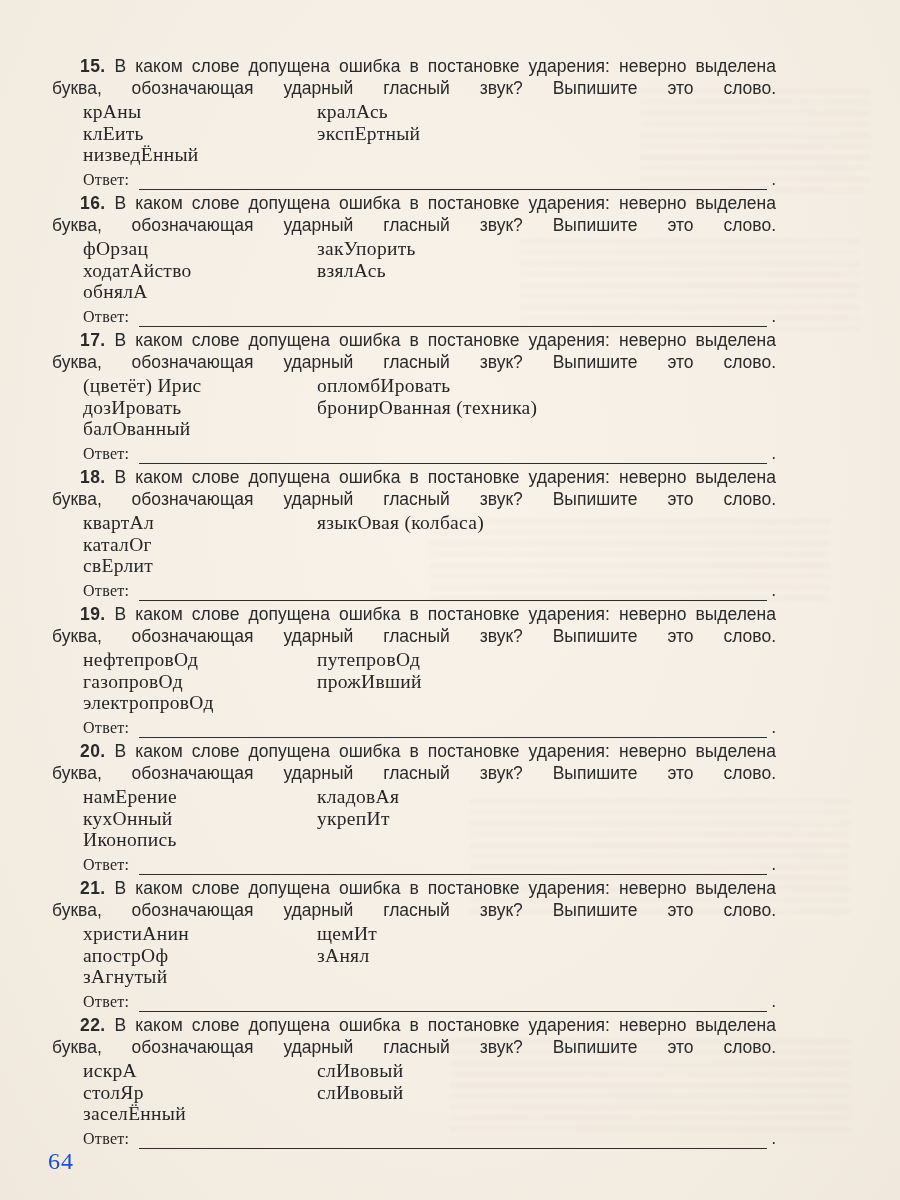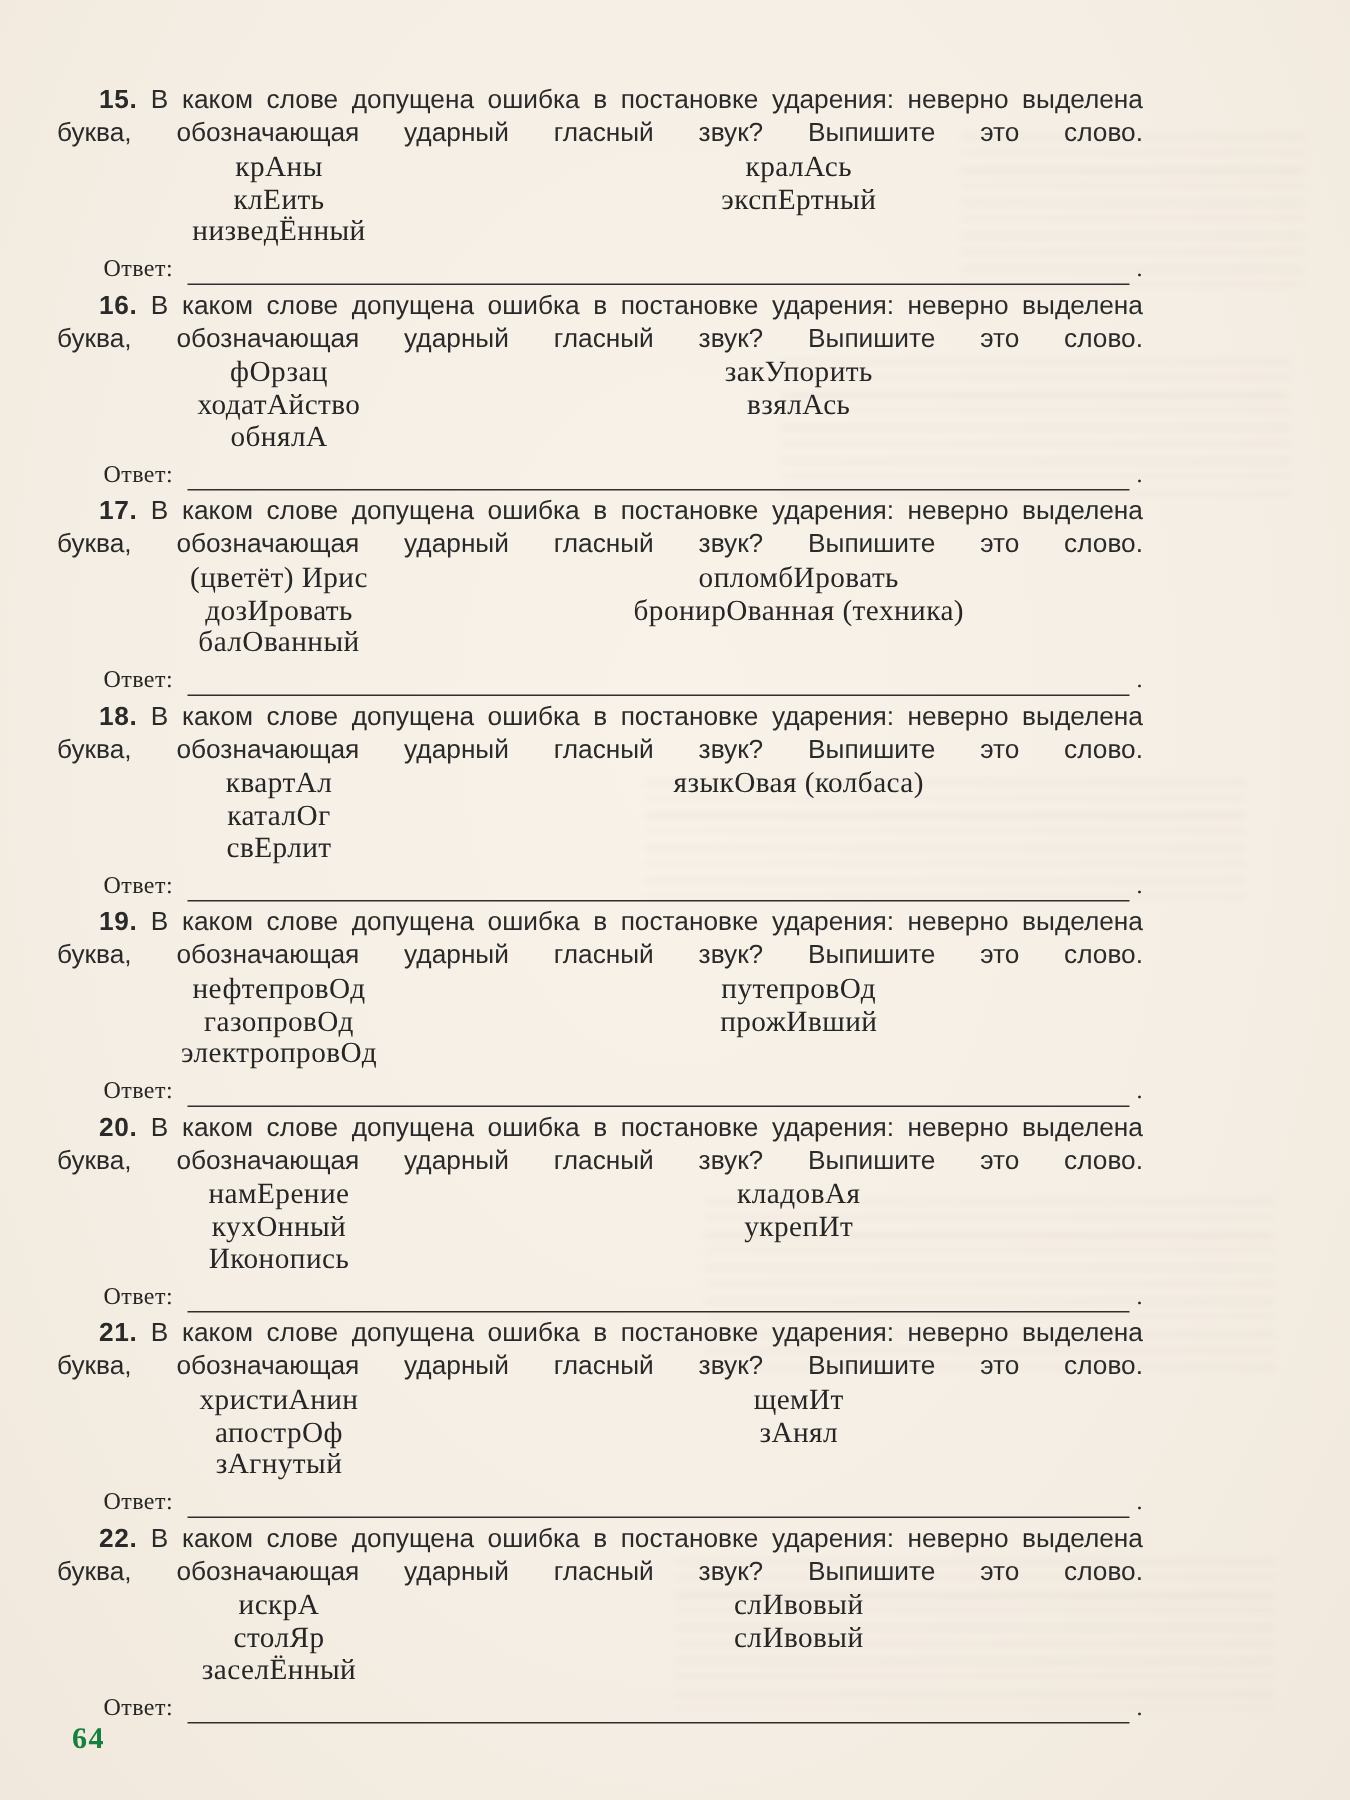--- a/index.html
+++ b/index.html
@@ -30,42 +30,41 @@
     );
   }
   .bleed.b1 { left: 640px; top: 90px;  width: 230px; height: 110px; }
   .bleed.b2 { left: 520px; top: 240px; width: 340px; height: 90px;  }
   .bleed.b3 { left: 430px; top: 520px; width: 400px; height: 80px;  }
   .bleed.b4 { left: 470px; top: 800px; width: 380px; height: 120px; }
   .bleed.b5 { left: 450px; top: 1040px; width: 400px; height: 100px; }
 
   .page-content {
     position: absolute;
-    left: 38px;
+    left: 52px;
     top: 56px;
     width: 724px;
   }
   .question { margin: 0 0 3px 0; }
   .prompt {
     font-family: "Liberation Sans", sans-serif;
     font-size: 17.5px;
     line-height: 21.5px;
     color: #2a2a2a;
     text-align: justify;
     text-align-last: justify;
     text-indent: 28px;
     word-spacing: 4px;
     margin: 0 0 2px 0;
   }
   .qnum { font-weight: bold; letter-spacing: 0.4px; }
   .words {
     display: flex;
     padding-left: 31px;
     margin: 0 0 3px 0;
-    text-align: center;
   }
   .wcol1 { width: 234px; flex: none; }
   .wcol2 { flex: 1; }
   .word {
     font-size: 19.5px;
     line-height: 21.5px;
     letter-spacing: 0.3px;
     white-space: nowrap;
   }
   .answer {
@@ -82,24 +81,24 @@
     border-bottom: 1.6px solid #2e2e2e;
     margin: 0 5px 0 10px;
     align-self: flex-end;
     height: 17px;
   }
   .adot { flex: none; }
   .page-number {
     position: absolute;
     left: 48px;
     top: 1148px;
-    font-size: 20px;
-    font-weight: bold;
+    font-size: 24px;
+    font-weight: normal;
     letter-spacing: 1px;
-    color: #15803d;
+    color: #1d4ed8;
   }
 </style>
 </head>
 <body>
 
 <div class="bleed b1"></div>
 <div class="bleed b2"></div>
 <div class="bleed b3"></div>
 <div class="bleed b4"></div>
 <div class="bleed b5"></div>

